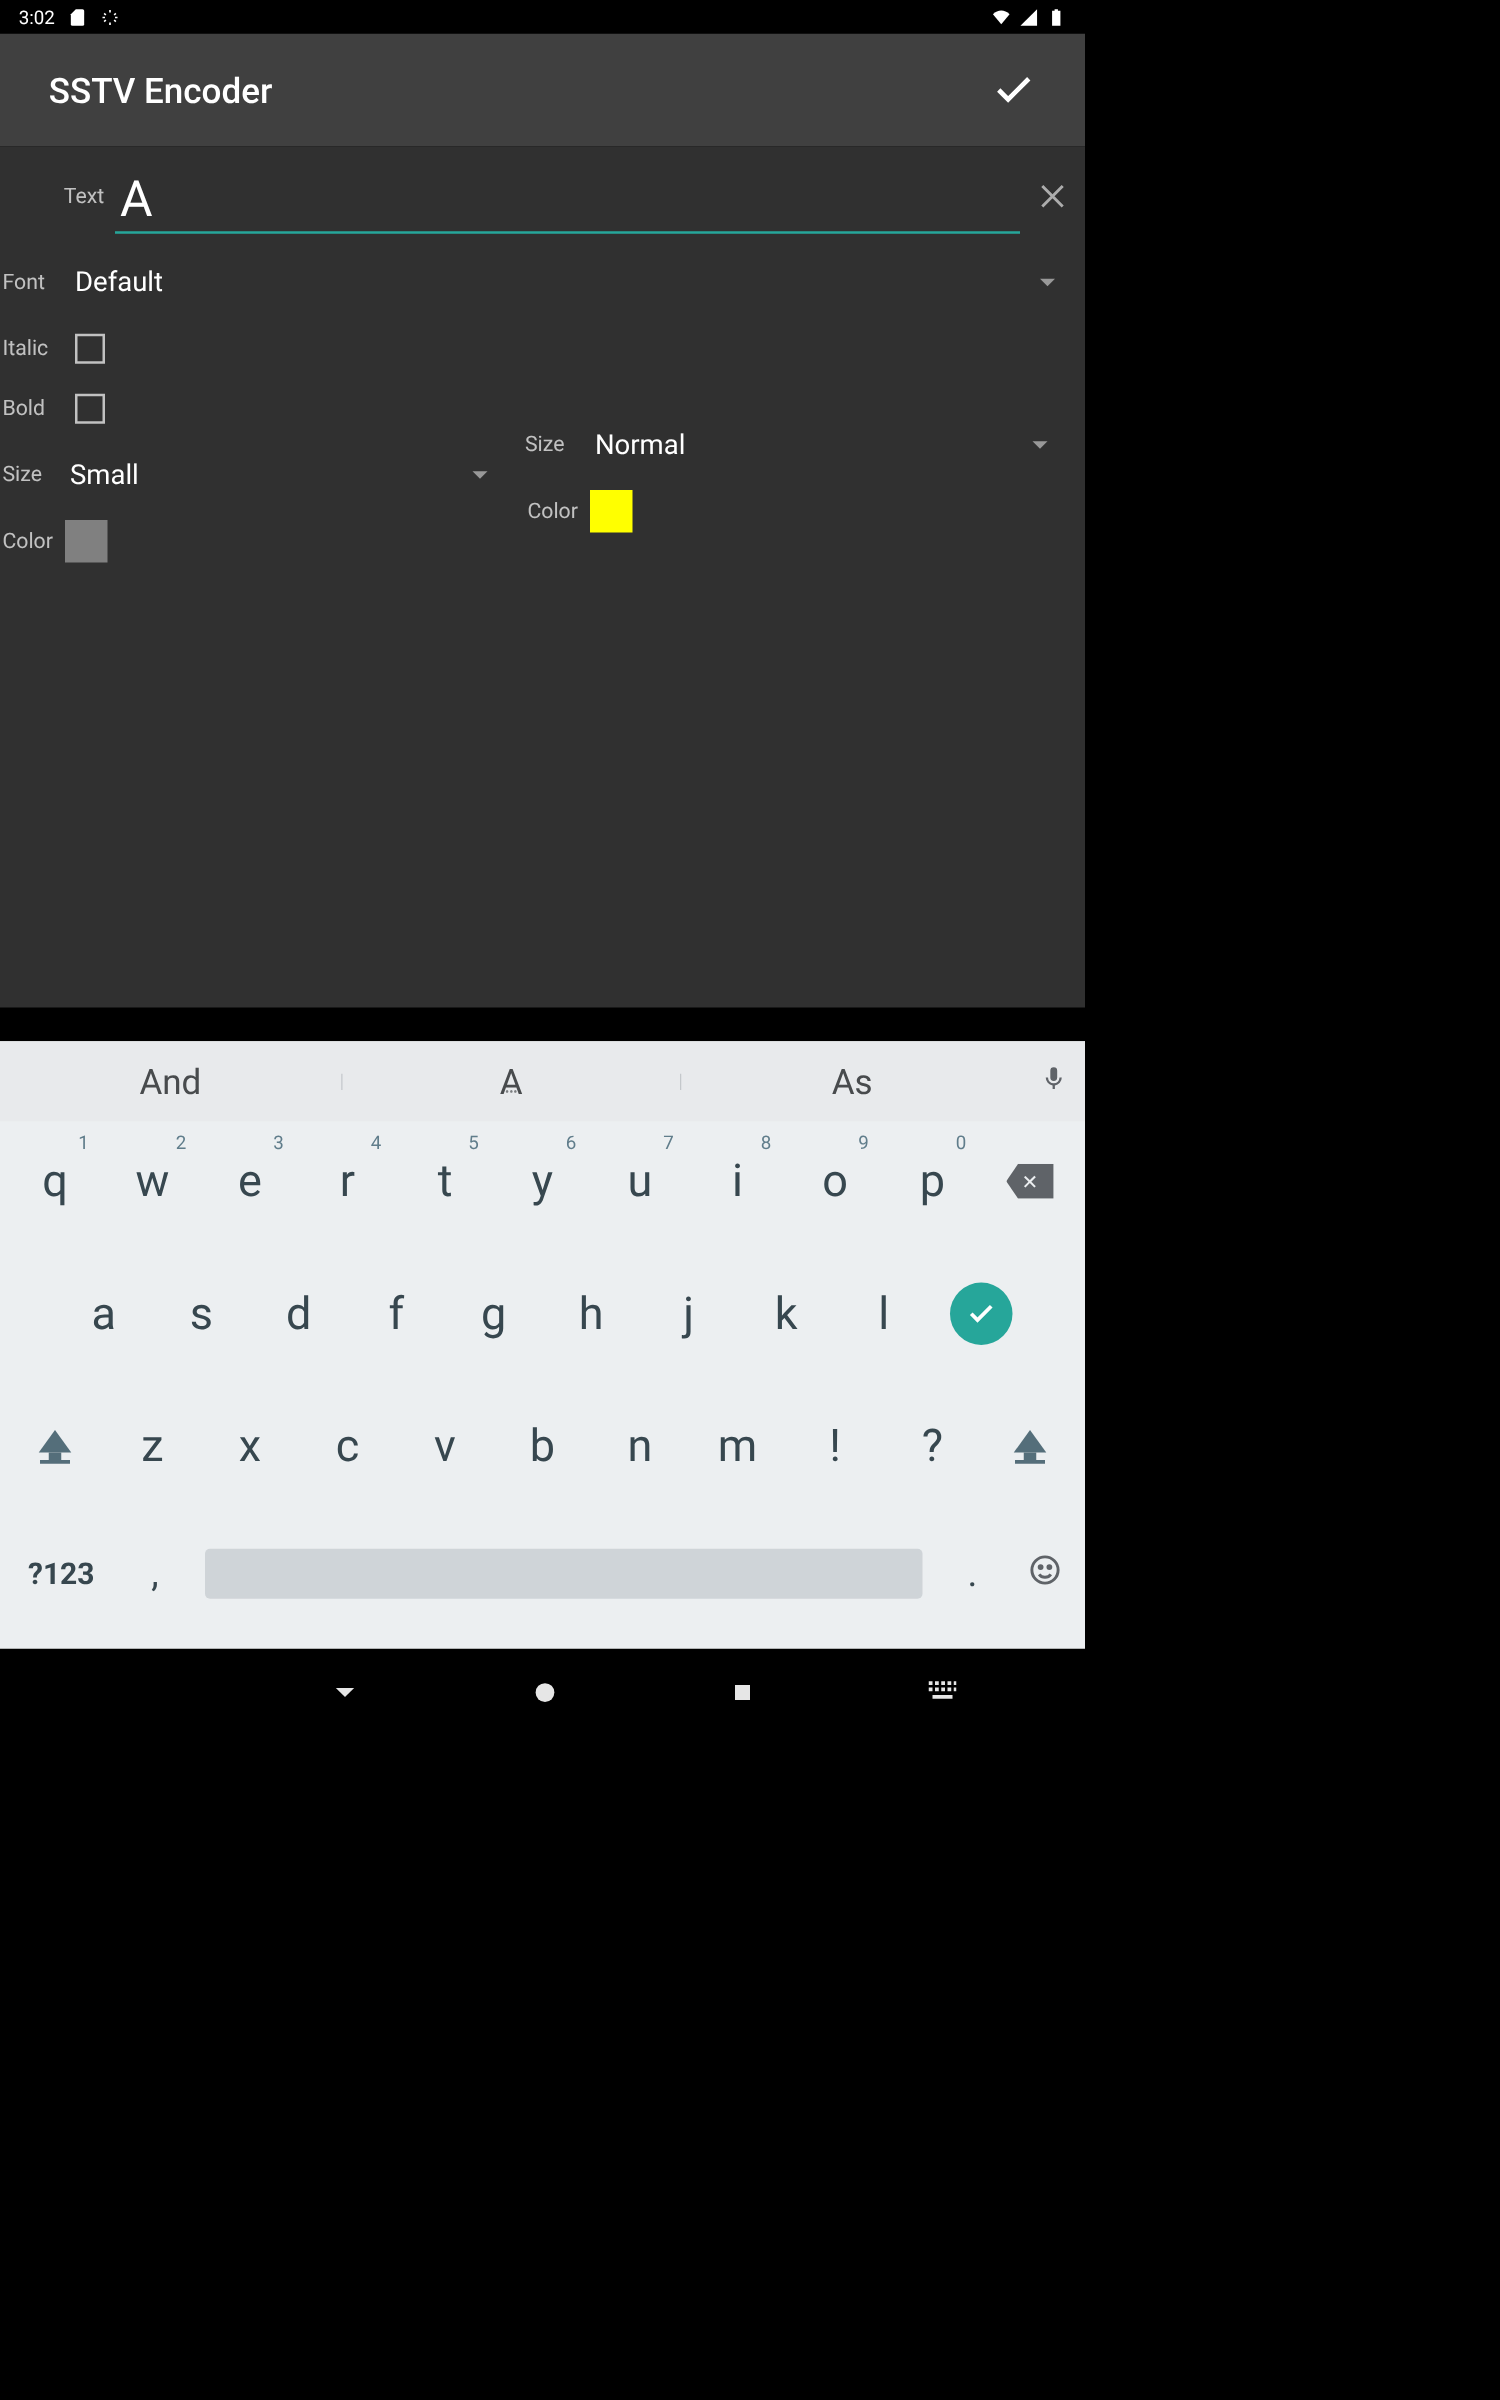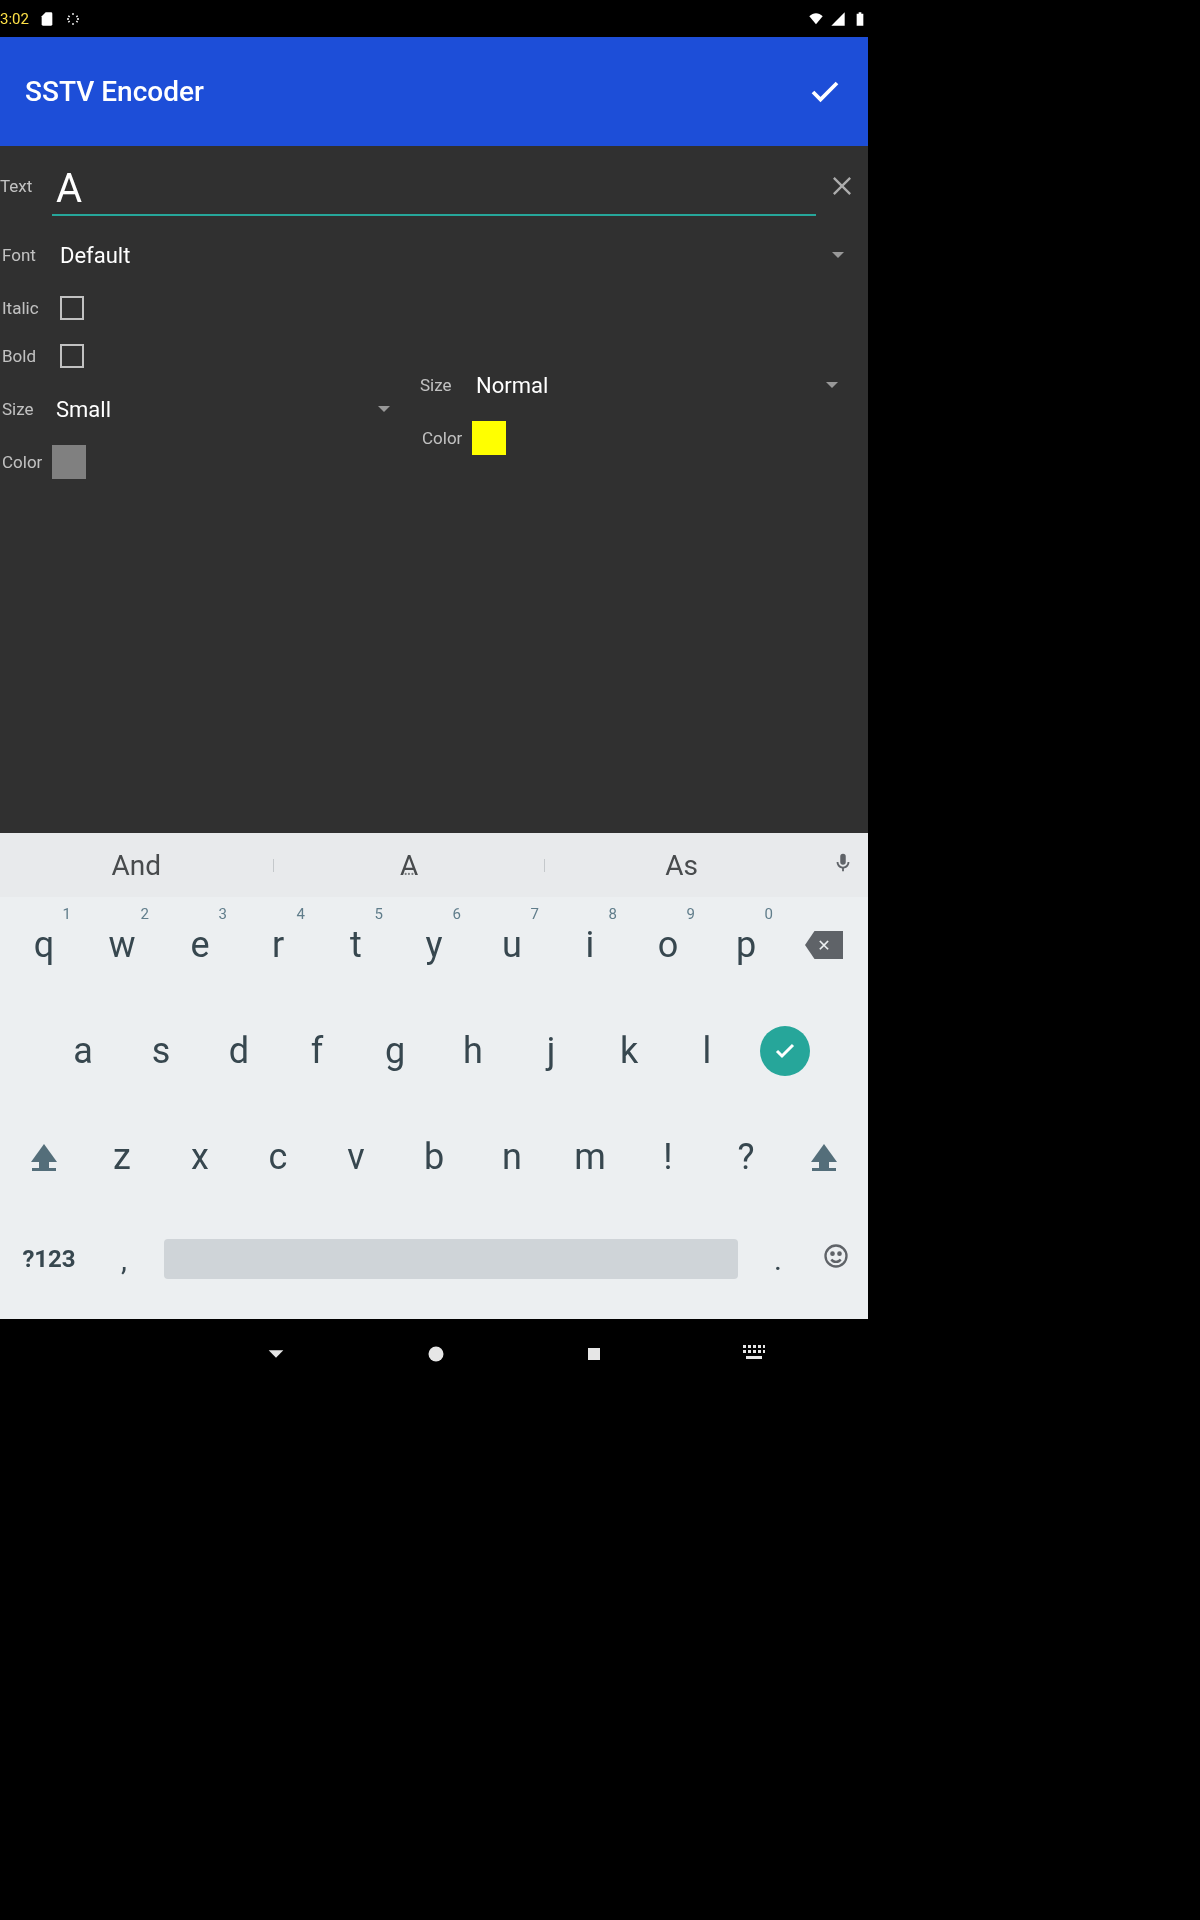--- a/index.html
+++ b/index.html
@@ -1,35 +1,35 @@
 <!DOCTYPE html>
 <html><head>
 <meta charset="utf-8">
 <style>
   * { box-sizing: border-box; margin: 0; padding: 0; font-family: Roboto, Arial, sans-serif; }
   body { width: 868px; height: 1389px; background: #000; overflow: hidden; position: relative; }
 
   
-  .status-bar { height: 37px; background: #000; color: #fde047; display: flex; align-items: center; padding: 0 0; font-size: 15px; }
+  .status-bar { height: 27px; background: #000; color: #ffffff; display: flex; align-items: center; padding: 0 15px; font-size: 15px; }
   .status-left { flex: 1; display: flex; align-items: center; gap: 10px; }
   .status-right { display: flex; align-items: center; gap: 6px; }
   .status-ic { width: 16px; height: 16px; }
 
   
-  .app-bar { height: 109px; background: #1d4ed8; display: flex; align-items: center; padding: 0 25px; }
+  .app-bar { height: 90px; background: #404040; display: flex; align-items: center; padding: 0 39px; }
   .app-title { color: #fff; font-size: 28px; font-weight: 500; flex: 1; }
   .app-check { color: #fff; }
 
   
   .content { background: #303030; height: 689px; color: rgba(255,255,255,0.7); padding: 0; position: relative; }
   .label { font-size: 17px; color: rgba(255,255,255,0.7); }
 
   
   .text-row { display:flex; align-items:center; height: 80px; padding-right: 12px; }
-  .text-row .label { width: 52px; padding-left: 0; }
+  .text-row .label { width: 52px; padding-left: 11px; margin-left: 40px; }
   .text-input-wrap { flex:1; position: relative; height: 60px; display:flex; align-items:flex-end; }
   .text-input { width: 100%; background: transparent; border: none; border-bottom: 2px solid #26a69a; color: #fff; font-size: 40px; padding: 0 4px 2px 4px; outline:none; }
   .text-clear { color: rgba(255,255,255,0.6); margin-left: 12px; }
 
   
   .font-row { display:flex; align-items:center; height:58px; }
   .font-row .label { width: 60px; padding-left:2px; }
   .font-select { flex:1; display:flex; align-items:center; justify-content:space-between; color:#fff; font-size:22px; padding-right:24px; }
   .dropdown-caret { width:0;height:0;border-left:6px solid transparent;border-right:6px solid transparent;border-top:6px solid rgba(255,255,255,0.5); }
 

